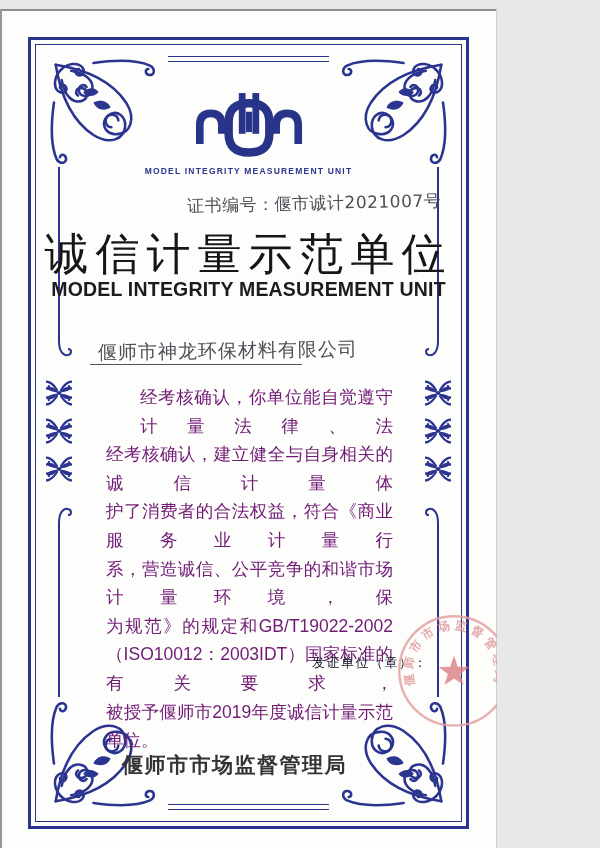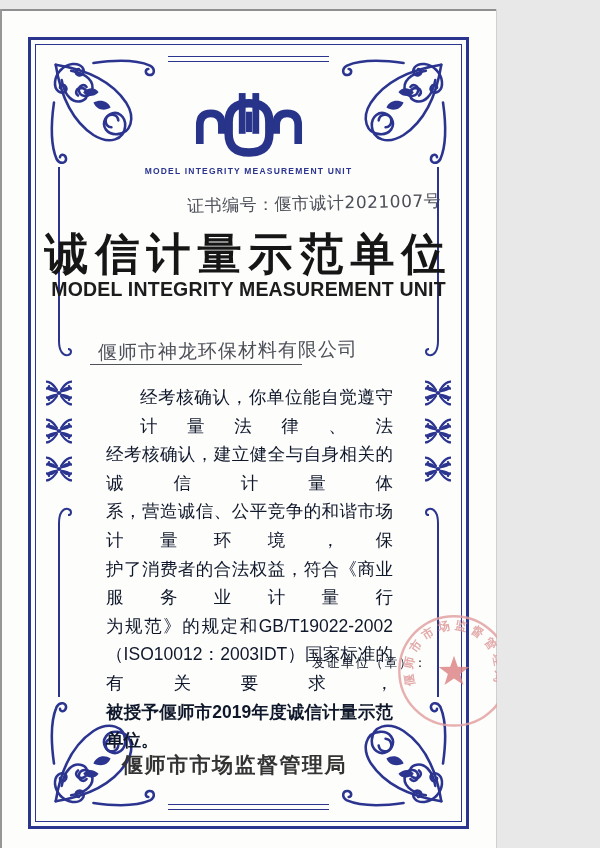--- a/index.html
+++ b/index.html
@@ -29,32 +29,32 @@
   .sidecol.right{right:46px;transform:scaleX(-1);}
   
   .logo-mark{position:absolute;left:50%;top:80px;transform:translateX(-50%);width:112px;height:76px;}
   .logo-caption{position:absolute;left:0;right:0;top:157px;text-align:center;
     font-size:8.5px;font-weight:bold;letter-spacing:1.2px;color:#2b3590;}
   
   .handw{color:#4d5058;font-family:"DejaVu Sans",sans-serif;}
   .cert-no{position:absolute;right:56px;top:183px;font-size:17px;transform:rotate(-1.2deg);letter-spacing:0.5px;}
   
   .title-zh{position:absolute;left:0;right:0;top:216px;text-align:center;
-    font-family:"Liberation Serif",serif;font-weight:bold;font-size:44px;letter-spacing:7px;color:#161616;}
+    font-family:"Liberation Serif",serif;font-weight:normal;font-size:44px;letter-spacing:7px;color:#161616;}
   .title-en{position:absolute;left:0;right:0;top:269px;text-align:center;
     font-weight:bold;font-size:19.5px;letter-spacing:0.2px;color:#1c1c1c;}
   
   .company{position:absolute;left:98px;top:329px;font-size:19px;transform:rotate(-0.8deg);letter-spacing:1px;}
   .company-underline{position:absolute;left:90px;top:355px;width:212px;border-bottom:1.6px solid #50525a;}
   
   .body-text{position:absolute;left:106px;right:104px;top:374px;
-    font-size:17.5px;line-height:28.6px;color:#0f172a;}
+    font-size:17.5px;line-height:28.6px;color:#701a75;}
   .jline{text-align:justify;text-align-last:justify;}
   .jline.first{padding-left:34px;}
-  .jline.last{text-align-last:left;font-weight:bold;}
+  .jline.last{text-align-last:left;}
   
   .issuer-line{position:absolute;left:312px;top:645px;font-size:13px;letter-spacing:1.5px;color:#0f172a;}
   .seal{position:absolute;left:388px;top:594px;width:132px;height:132px;opacity:0.82;}
   .org-bottom{position:absolute;left:0;right:0;top:742px;text-align:center;transform:translateX(-14px);
     font-size:21px;font-weight:bold;letter-spacing:1.5px;color:#333333;}
   .defs-holder{position:absolute;width:0;height:0;overflow:hidden;}
 </style>
 </head>
 <body>
 
@@ -154,22 +154,22 @@
 
   <div class="title-zh">诚信计量示范单位</div>
   <div class="title-en">MODEL INTEGRITY MEASUREMENT UNIT</div>
 
   <div class="company handw">偃师市神龙环保材料有限公司</div>
   <div class="company-underline"></div>
 
   <div class="body-text">
     <div class="jline first">经考核确认，你单位能自觉遵守计量法律、法</div>
     <div class="jline">经考核确认，建立健全与自身相关的诚信计量体</div>
+    <div class="jline">护了消费者的合法权益，符合《商业 服务业计量行</div>
     <div class="jline">系，营造诚信、公平竞争的和谐市场计量环境，保</div>
-    <div class="jline">护了消费者的合法权益，符合《商业 服务业计量行</div>
     <div class="jline">为规范》的规定和GB/T19022-2002</div>
     <div class="jline">（ISO10012：2003IDT）国家标准的有关要求，</div>
     <div class="jline last">被授予偃师市2019年度诚信计量示范单位。</div>
   </div>
 
   <div class="issuer-line">发证单位（章）：</div>
   <svg class="seal" viewBox="0 0 140 140">
     <defs>
       <path id="sealArc" d="M28.7,87 A44,44 0 1 1 111.3,87" fill="none"></path>
     </defs>

